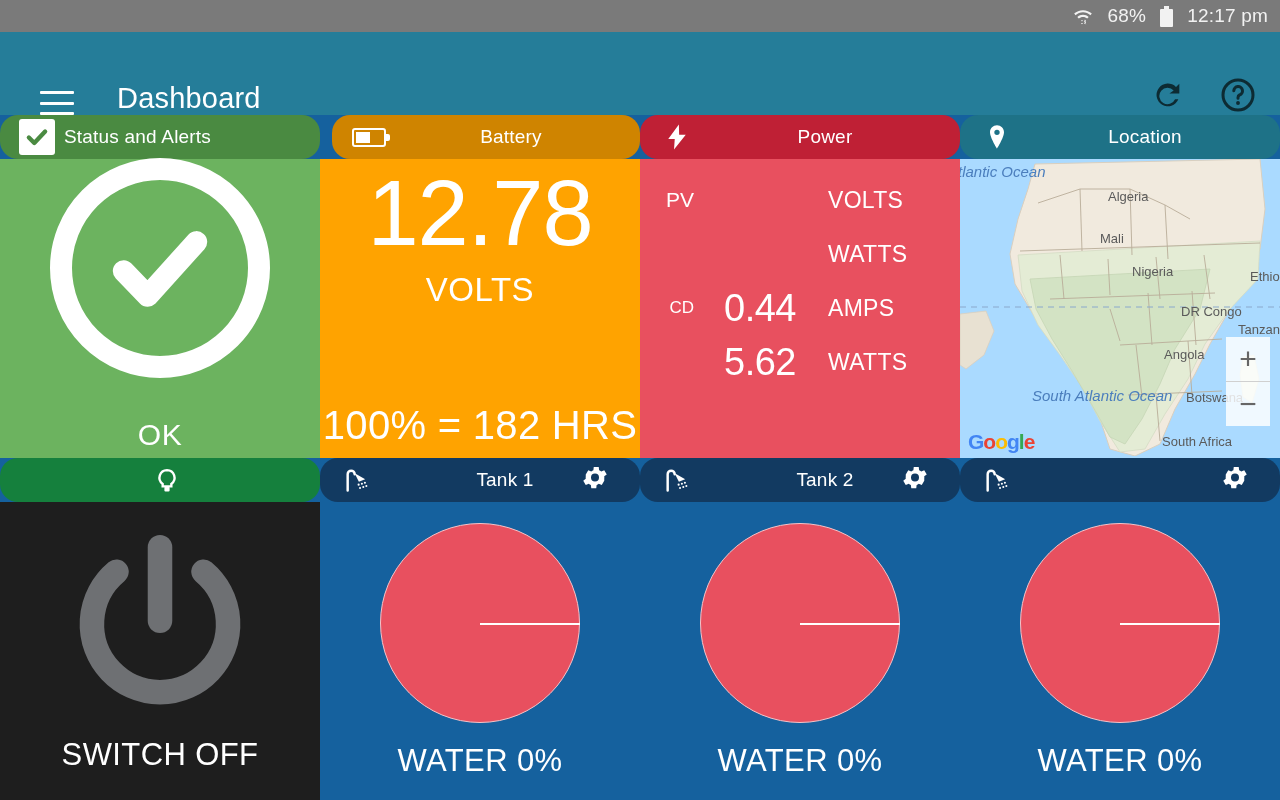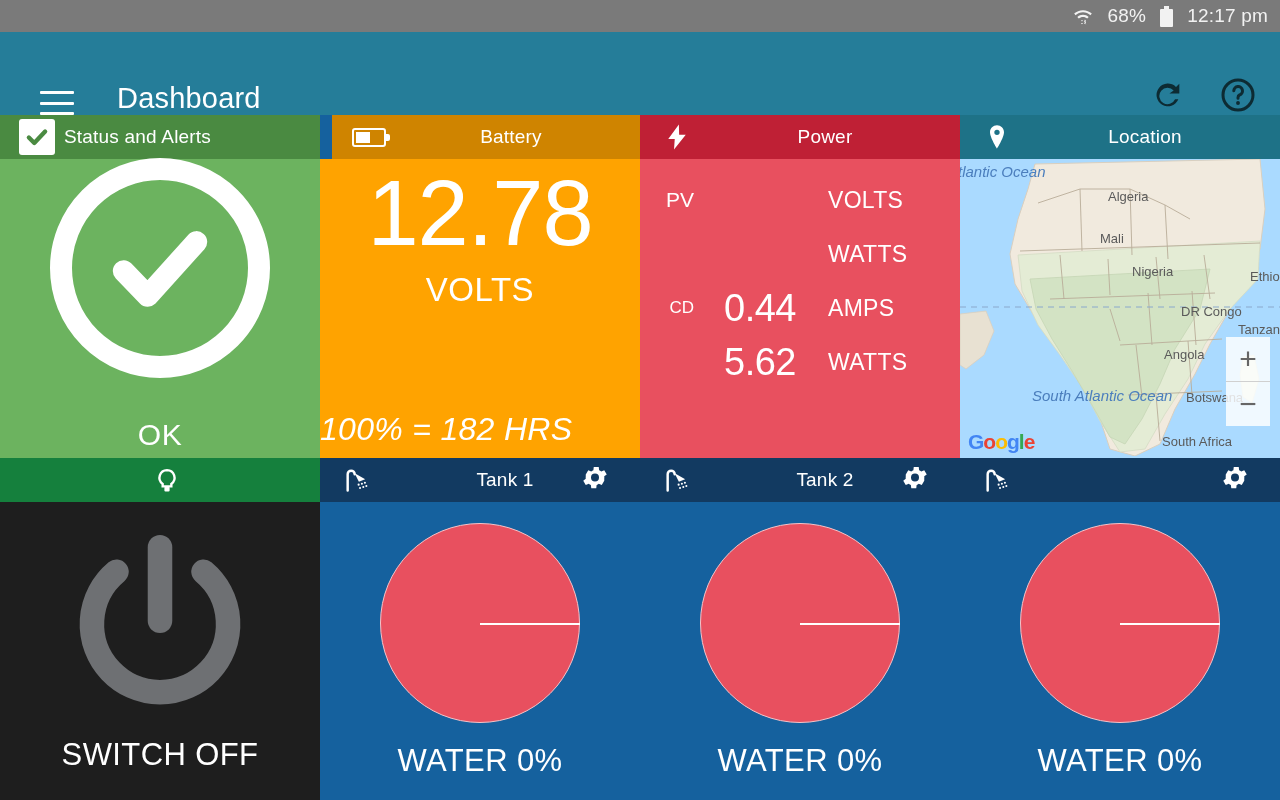--- a/index.html
+++ b/index.html
@@ -39,21 +39,21 @@
     justify-content:center; cursor:pointer;}
 
   
   .grid{ display:flex; flex-direction:column; height:685px; }
   .row{ display:flex; flex:1 1 0; min-height:0; }
   .cell{ width:320px; display:flex; flex-direction:column; min-height:0;
     position:relative; overflow:hidden;}
 
   .cell-head{
     height:44px; flex:0 0 44px; display:flex; align-items:center;
-    color:#fff; font-size:19px; position:relative;
+    color:#fff; font-size:19px; position:relative;border-radius:18px;
   }
   .cell-head .hicon{ width:46px; display:flex; align-items:center;
     justify-content:center; flex:0 0 46px; margin-left:14px;}
   .cell-head .htitle{ flex:1; text-align:center; padding-right:10px;
     letter-spacing:.2px;}
   .cell-head .hgear{ position:absolute; right:30px; top:50%;
     transform:translateY(-50%); cursor:pointer; }
 
   .cell-body{ flex:1 1 auto; position:relative; display:flex;
     flex-direction:column; align-items:center; justify-content:center;
@@ -69,22 +69,22 @@
     justify-content:center; margin-top:-6px;}
   .ok-label{ color:#fff; font-size:30px; margin-top:40px; letter-spacing:.5px;}
 
   
   .c-batt .cell-head{ background:#cf8400;margin-left:12px; }
   .c-batt .cell-body{ background:#ffa300; justify-content:flex-start;
     padding-top:8px;}
   .batt-val{ color:#fff; font-size:92px; font-weight:300; line-height:1;
     letter-spacing:-1px;}
   .batt-unit{ color:#fff; font-size:33px; margin-top:12px; letter-spacing:.5px;}
-  .batt-foot{ color:#fff; font-size:32px; position:absolute; bottom:10px;
-    left:0; right:0; letter-spacing:.3px;font-style:italic;}
+  .batt-foot{ color:#fff; font-size:40px; position:absolute; bottom:10px;
+    left:0; right:0; text-align:center; letter-spacing:.3px;}
   .batt-ico{ width:34px; height:19px; border:2.5px solid #fff; border-radius:3px;
     position:relative; }
   .batt-ico::after{ content:""; position:absolute; right:-6px; top:4px;
     width:4px; height:7px; background:#fff; border-radius:0 2px 2px 0;}
   .batt-ico i{ position:absolute; left:2px; top:2px; bottom:2px; width:14px;
     background:#fff; display:block;}
 
   
   .c-pow .cell-head{ background:#bf2035; }
   .c-pow .cell-body{ background:#e8505f; justify-content:flex-start;

